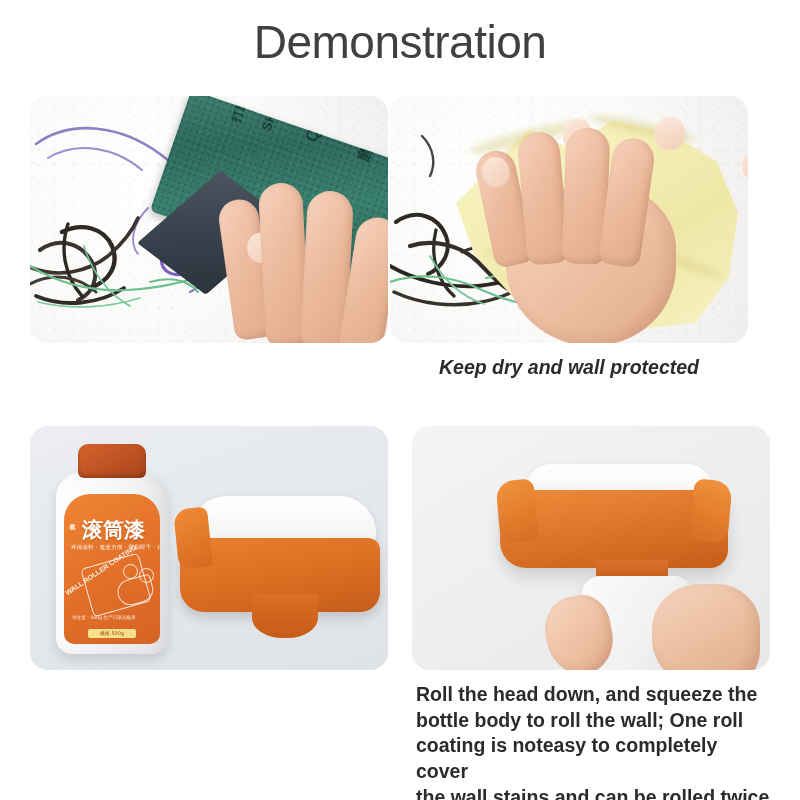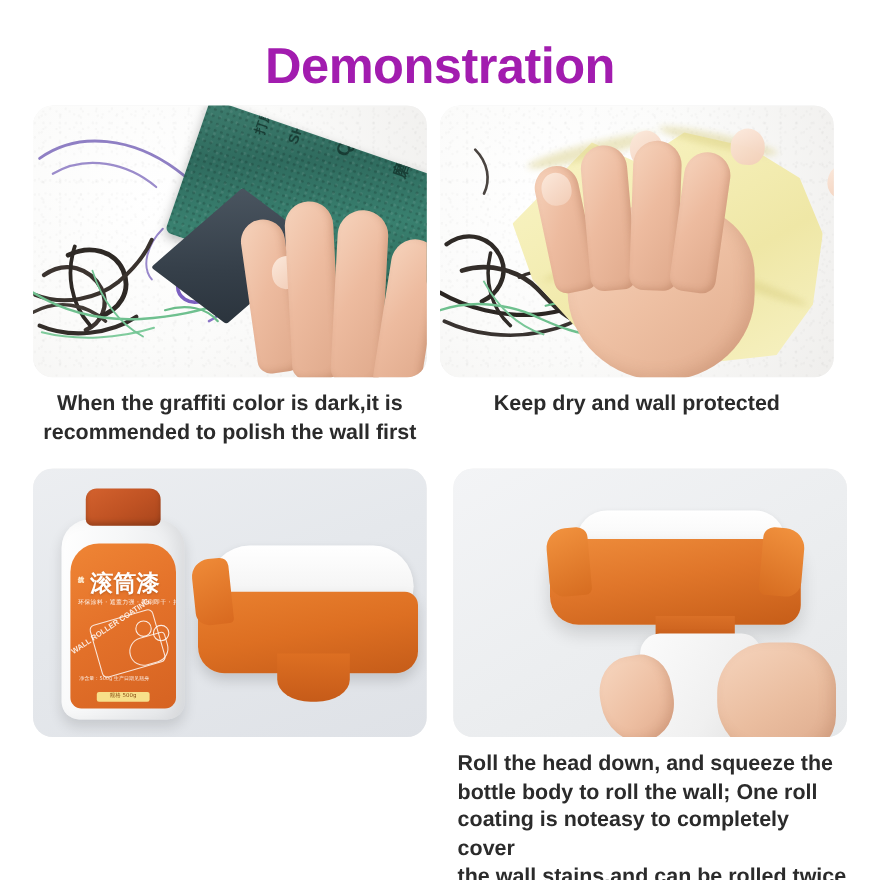--- a/index.html
+++ b/index.html
@@ -14,42 +14,42 @@
     overflow: hidden;
     font-family: "Liberation Sans", sans-serif;
     color: #222222;
     position: relative;
   }
 
   
   .page-title {
     text-align: center;
     font-family: "Liberation Sans", sans-serif;
-    font-weight: bold;
+    font-weight: normal;
     font-size: 46px;
     letter-spacing: -0.5px;
-    color: #a21caf;
-    margin: 17px;
+    color: #404040;
+    margin: 0;
     padding: 18px 0 10px 0;
     line-height: 1.05;
   }
 
   
   .grid {
     position: absolute;
     top: 96px;
     left: 0;
     width: 800px;
     height: 704px;
   }
   .cell {
     position: absolute;
   }
   .cell-tl { left: 30px;  top: 0px;   width: 358px; }
-  .cell-tr { left: 400px; top: 0px;   width: 358px; }
+  .cell-tr { left: 390px; top: 0px;   width: 358px; font-style: italic; }
   .cell-bl { left: 30px;  top: 330px; width: 358px; }
   .cell-br { left: 412px; top: 330px; width: 358px; }
 
   .photo {
     width: 100%;
     height: 247px;
     border-radius: 18px;
     overflow: hidden;
     position: relative;
     background: #f2f2f2;
@@ -471,22 +471,20 @@
         <div class="finger f1">
             <div class="nail n1"></div>
           </div>
         <div class="finger f2">
             <div class="nail n2"></div>
           </div>
         <div class="finger f3"></div>
         <div class="finger f4"></div>
       </div>
     </div>
-    <div class="caption">When the graffiti color is dark,it is
-recommended to polish the wall first</div>
   </div>
 
   <div class="cell cell-tr">
     <div class="photo">
       <div class="wall-base"></div>
       <div class="wall-texture"></div>
 
       <svg class="scribbles" viewBox="0 0 358 247" preserveAspectRatio="none">
         <g fill="none" stroke-linecap="round" stroke-linejoin="round">
           <path d="M32 40 C 44 52, 46 68, 40 80" stroke="#4a4440" stroke-width="2.4"></path>

